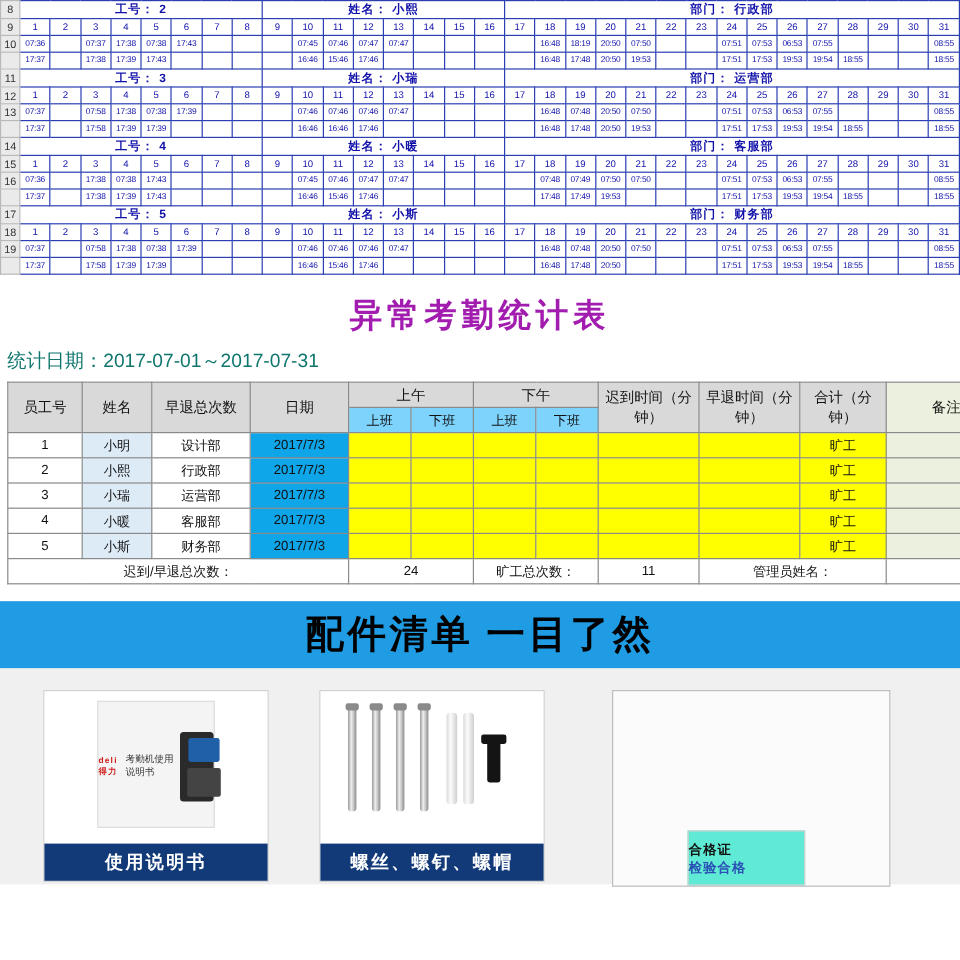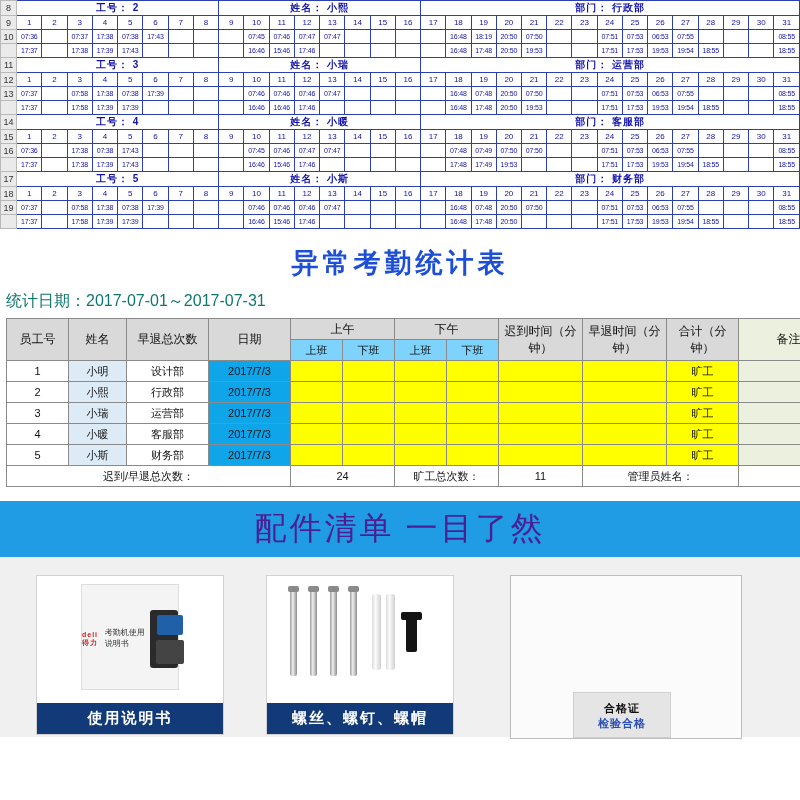--- a/index.html
+++ b/index.html
@@ -67,21 +67,21 @@
   .stat-section {
     width: 800px;
     background: #ffffff;
     padding-top: 10px;
     box-sizing: border-box;
   }
   .stat-title {
     text-align: center;
     font-size: 27px;
     font-weight: bold;
-    color: #1d4ed8;
+    color: #a21caf;
     letter-spacing: 4px;
     padding: 6px 0 10px 0;
     font-family: "Liberation Serif", serif;
   }
   .stat-date {
     font-size: 16px;
     color: #0f766e;
     padding-left: 6px;
     padding-bottom: 6px;
   }
@@ -131,23 +131,23 @@
     margin-top: 14px;
   }
   .parts-banner {
     background: #1f9ce4;
     height: 56px;
     display: flex;
     align-items: center;
     justify-content: center;
   }
   .parts-banner .t {
-    color: #4c1d95;
+    color: #000000;
     font-size: 32px;
-    font-weight: normal;
+    font-weight: bold;
     letter-spacing: 3px;
     font-family: "Liberation Serif", serif;
   }
   .parts-body {
     background: #f0f0f0;
     height: 180px;
     position: relative;
     display: flex;
     align-items: flex-start;
     padding-top: 18px;
@@ -284,23 +284,22 @@
     background: #fbfbfb;
     border: 1px solid #bdbdbd;
     position: relative;
   }
   .cert-box {
     position: absolute;
     left: 62px;
     bottom: 0;
     width: 96px;
     height: 44px;
-    background: #e5e5e5;
+    background: #5eead4;
     border: 1px solid #cfcfcf;
-    text-align: center;
   }
   .cert-t1 {
     font-size: 11px;
     color: #111;
     font-weight: bold;
     margin-top: 8px;
     letter-spacing: 1px;
   }
   .cert-t2 {
     font-size: 11px;

